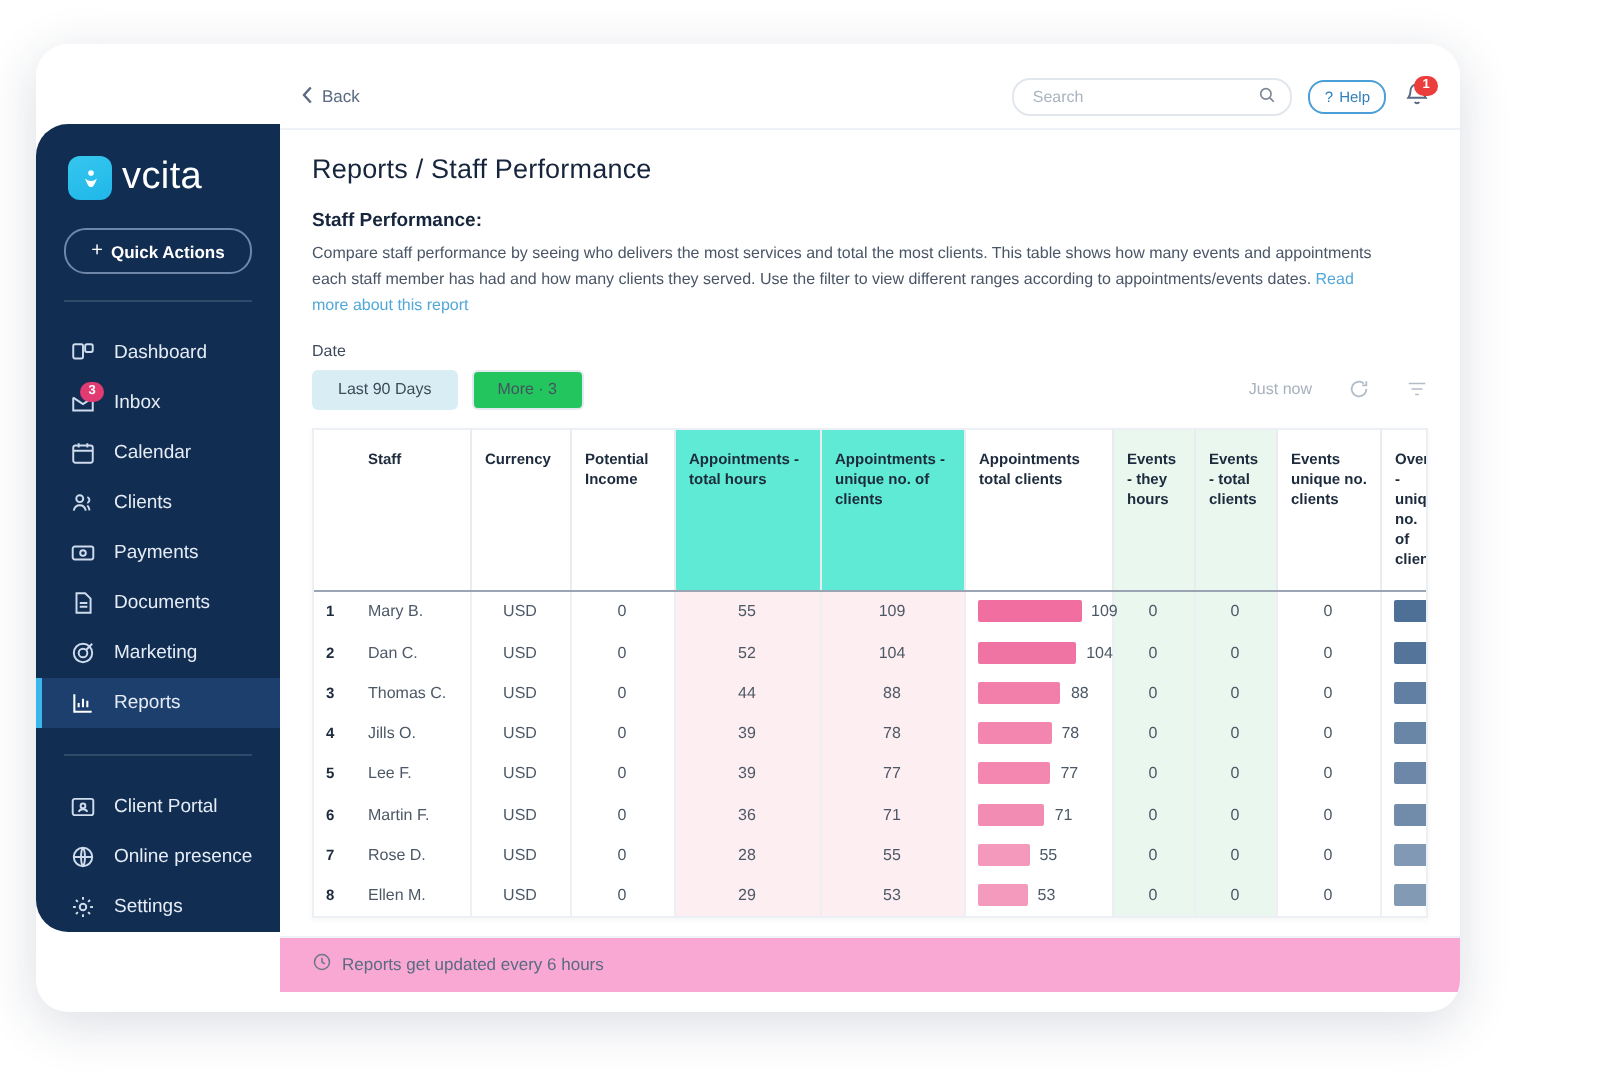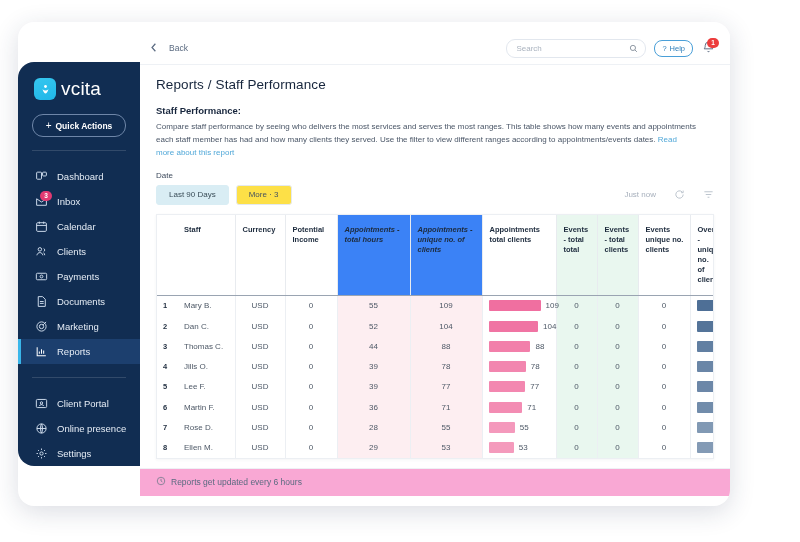--- a/index.html
+++ b/index.html
@@ -51,21 +51,21 @@
     position:absolute;top:-4px;right:-4px;min-width:10px;height:10px;border-radius:6px;
     background:#e23a72;color:#fff;font-size:6.5px;line-height:10px;text-align:center;
     font-weight:bold;padding:0 1px;
   }
   
   .main{flex:1;display:flex;flex-direction:column;background:#ffffff;min-width:0;border-radius:0 16px 16px 0;}
   .topbar{
     height:32px;flex:0 0 32px;display:flex;align-items:center;
     padding:0 14px 0 10px;border-bottom:1px solid #eef1f5;background:#fff;
   }
-  .back{display:flex;align-items:center;gap:12px;font-size:8.5px;color:#5a6a80;cursor:pointer;}
+  .back{display:flex;align-items:center;gap:4px;font-size:8.5px;color:#5a6a80;cursor:pointer;}
   .spacer{flex:1;}
   .search-box{
     width:124px;height:17px;border:1px solid #e2e7ee;border-radius:9px;
     display:flex;align-items:center;padding:0 7px;gap:4px;background:#fff;
   }
   .search-box input{
     border:0;outline:0;flex:1;font-size:8px;color:#333;background:transparent;
     font-family:"Liberation Sans", sans-serif;min-width:0;
   }
   .search-box input::placeholder{color:#aab3bf;}
@@ -80,21 +80,21 @@
     font-size:13.5px;color:#16253c;padding:12px 0 0 16px;font-weight:400;letter-spacing:.1px;
   }
   .content{padding:0 16px;flex:1;display:flex;flex-direction:column;min-height:0;}
   .sec-title{font-size:9.5px;font-weight:bold;color:#16253c;margin-top:13px;}
   .desc{font-size:8px;color:#4a5667;line-height:1.62;margin-top:5px;max-width:540px;}
   .desc a{color:#51a8d8;text-decoration:none;}
   .date-label{font-size:8px;color:#3d4a5c;margin-top:11px;}
   .filters{display:flex;align-items:center;margin-top:5px;gap:7px;}
   .chip{
     height:18px;border-radius:3px;display:flex;align-items:center;justify-content:center;
-    padding:0 12px;font-size:8px;color:#46535f;cursor:pointer;border:1px solid #e4e9ef;background:#fde047;
+    padding:0 12px;font-size:8px;color:#46535f;cursor:pointer;border:1px solid #e4e9ef;background:#22c55e;
   }
   .chip.active{background:#d9edf4;border-color:#d9edf4;color:#3a4d58;}
   .just-now{margin-left:auto;font-size:8px;color:#a7b0bc;}
   .icon-btn{margin-left:11px;cursor:pointer;display:flex;align-items:center;}
   
   .table-card{
     margin-top:9px;background:#fff;border:1px solid #eceff3;border-radius:0;
     box-shadow:0 1px 3px rgba(30,50,80,.05);
     flex:1;min-height:0;overflow:hidden;
   }
@@ -108,21 +108,21 @@
   th.idx,td.idx{width:18px;padding-left:6px;padding-right:0;border-right:0;text-align:left;}
   tbody td{
     font-size:8px;color:#4d5866;padding:0 5px 0 7px;height:20.3px;
     border-right:1px solid #eceff3;vertical-align:middle;
   }
   tbody td:last-child{border-right:0;}
   td.idx{font-size:7.5px;font-weight:bold;color:#1d2b3d;}
   .c-center{text-align:center;padding-right:7px;}
   .pink{background:#fdeef1;}
   .green{background:#e9f7ef;}
-  thead th.pink{background:#3b82f6;font-style:italic;}
+  thead th.pink{background:#5eead4;}
   .bar-cell{padding:0 4px 0 6px;}
   .bar-wrap{display:flex;align-items:center;gap:5px;}
   .bar{height:11px;border-radius:1px;flex:0 0 auto;}
   .bar-val{font-size:8px;color:#4d5866;}
   
   .footer{
     height:27px;flex:0 0 27px;display:flex;align-items:center;gap:5px;
     padding:0 16px;font-size:8.5px;color:#5a6a80;background:#f9a8d4;
     border-top:1px solid #eef1f5;margin-top:9px;
   }
@@ -301,21 +301,21 @@
           </svg>
         <span class="badge">1</span>
       </div>
     </div>
 
     <div class="page-title">Reports / Staff Performance</div>
 
     <div class="content">
       <div class="sec-title">Staff Performance:</div>
       <div class="desc">
-        <span>Compare staff performance by seeing who delivers the most services and serves the most ranges. This table shows how many events and appointments each staff member has had and how many clients they served. Use the filter to view different ranges according to appointments/events dates.</span>
+        <span>Compare staff performance by seeing who delivers the most services and total the most clients. This table shows how many events and appointments each staff member has had and how many clients they served. Use the filter to view different ranges according to appointments/events dates.</span>
         <a href="#">Read more about this report</a>
       </div>
 
       <div class="date-label">Date</div>
       <div class="filters">
         <div class="chip active">Last 90 Days</div>
         <div class="chip">More · 3</div>
         <div class="just-now">Just now</div>
         <div class="icon-btn">
           <svg width="11" height="11" viewBox="0 0 24 24" fill="none" stroke="#b3bcc7" stroke-width="1.9">
@@ -347,21 +347,21 @@
           </colgroup>
           <thead>
             <tr>
               <th class="idx"></th>
               <th>Staff</th>
               <th>Currency</th>
               <th>Potential Income</th>
               <th class="pink">Appointments - total hours</th>
               <th class="pink">Appointments - unique no. of clients</th>
               <th>Appointments total clients</th>
-              <th class="green">Events - total total</th>
+              <th class="green">Events - they hours</th>
               <th class="green">Events - total clients</th>
               <th>Events unique no. clients</th>
               <th>Overall - unique no. of clients</th>
             </tr>
           </thead>
           <tbody id="tbody">
               <tr>
                 <td class="idx">1</td>
                 <td>Mary B.</td>
                 <td class="c-center">USD</td>

